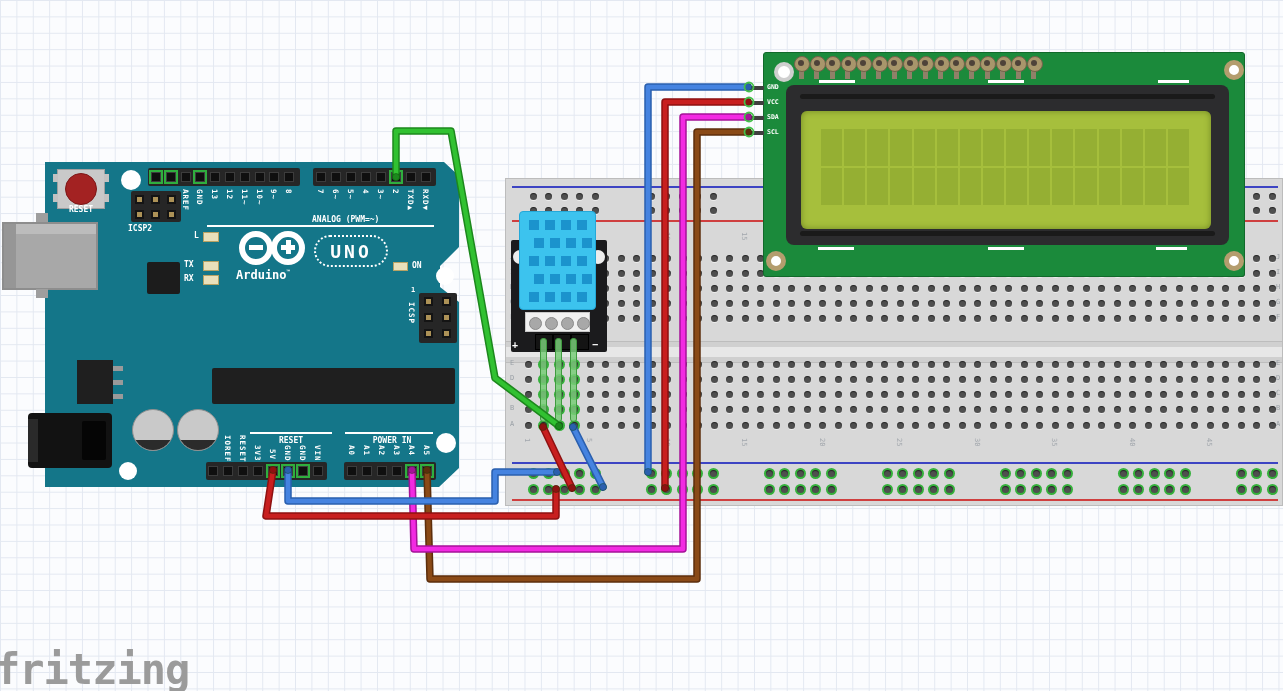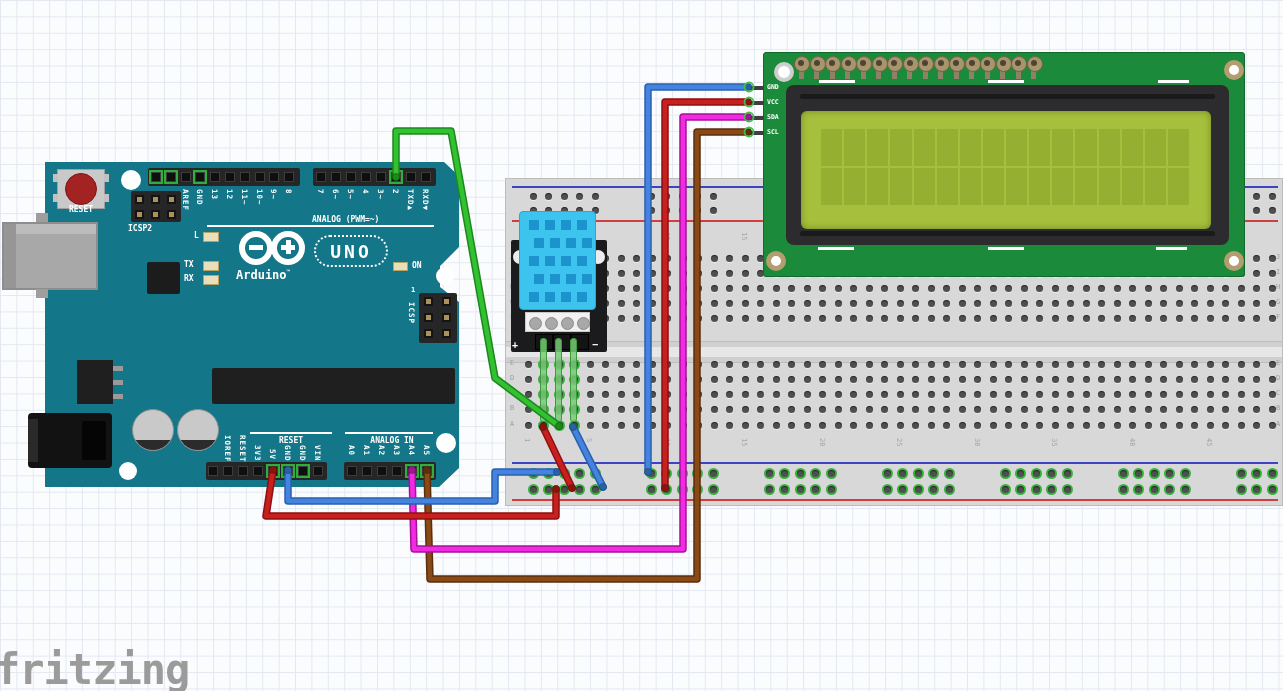--- a/index.html
+++ b/index.html
@@ -879,21 +879,21 @@
   <div class="abs" style="left:132px;top:409px;width:42px;height:42px;border-radius:50%;background:#c9c9c9;border:1px solid #8f8f8f;overflow:hidden;box-sizing:border-box;">
     <div class="abs" style="left:0;top:30px;width:42px;height:12px;background:#2b2b2b;"></div>
   </div>
   <div class="abs" style="left:177px;top:409px;width:42px;height:42px;border-radius:50%;background:#c9c9c9;border:1px solid #8f8f8f;overflow:hidden;box-sizing:border-box;">
     <div class="abs" style="left:0;top:30px;width:42px;height:12px;background:#2b2b2b;"></div>
   </div>
 
   <div class="abs wline" style="left:250px;top:432px;width:82px;"></div>
   <div class="abs wlab" style="left:259px;top:436px;width:64px;text-align:center;">RESET</div>
   <div class="abs wline" style="left:345px;top:432px;width:88px;"></div>
-  <div class="abs wlab" style="left:352px;top:436px;width:80px;text-align:center;">ANALOG IN</div>
+  <div class="abs wlab" style="left:352px;top:436px;width:80px;text-align:center;">POWER IN</div>
 </div>
 
 <div class="abs" id="dht" style="left:508px;top:208px;width:102px;height:216px;">
   <div class="abs" style="left:3px;top:32px;width:96px;height:112px;background:#1b1b1d;border-radius:2px;"></div>
   <div class="abs whitehole" style="left:5px;top:42px;width:14px;height:14px;background:#ececec;"></div>
   <div class="abs whitehole" style="left:83px;top:42px;width:14px;height:14px;background:#ececec;"></div>
   <div class="abs lcdlab" style="left:4px;top:131px;font-size:10px;">+</div>
   <div class="abs lcdlab" style="left:84px;top:131px;font-size:10px;">−</div>
   <div class="abs" style="left:11px;top:3px;width:77px;height:99px;background:#3cc3ee;border:1px solid #24a8d8;border-radius:4px;box-sizing:border-box;" id="dht-bodygrid">
       <div style="left: 9px; top: 8px; width: 10px; height: 10px; background: rgb(27, 147, 205); position: absolute;"></div>

